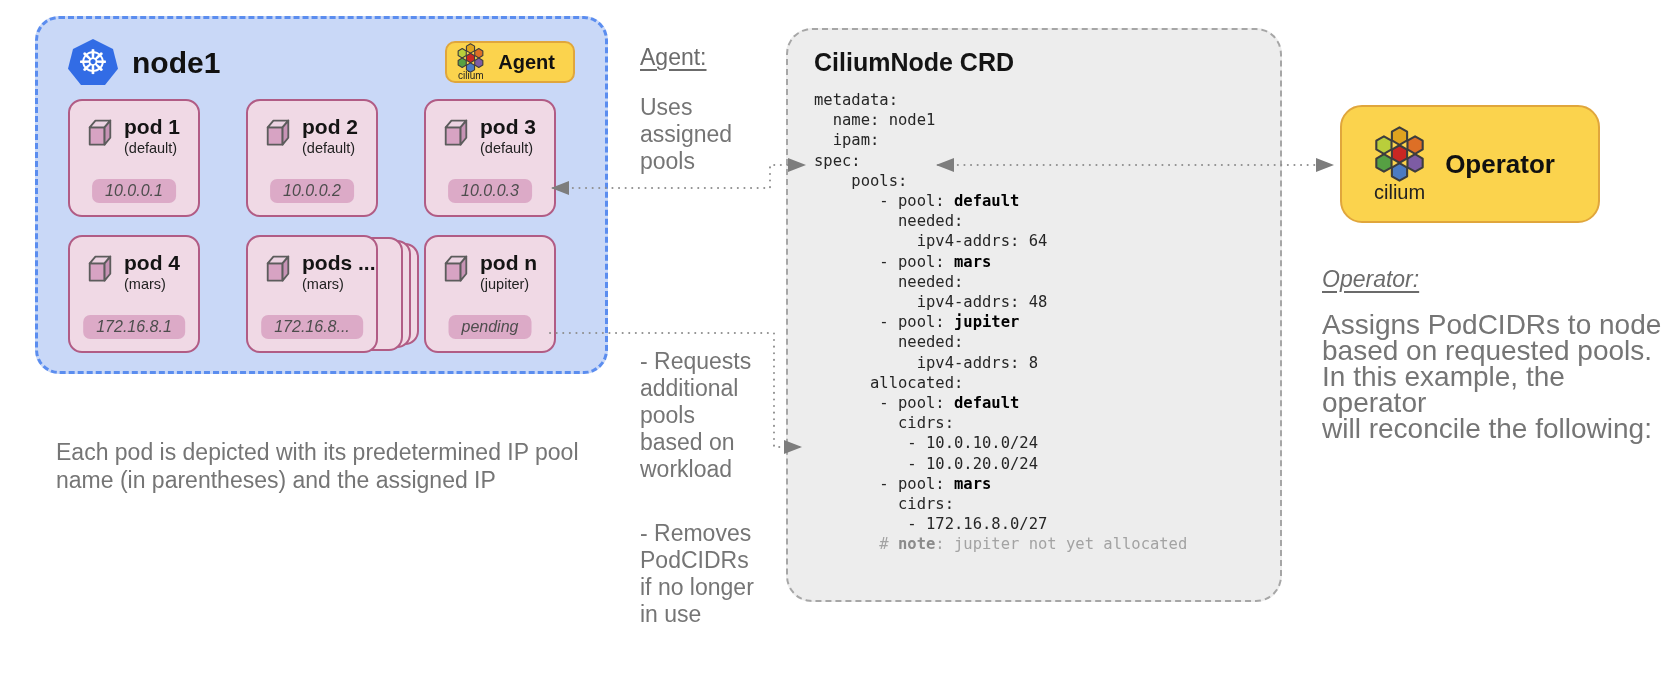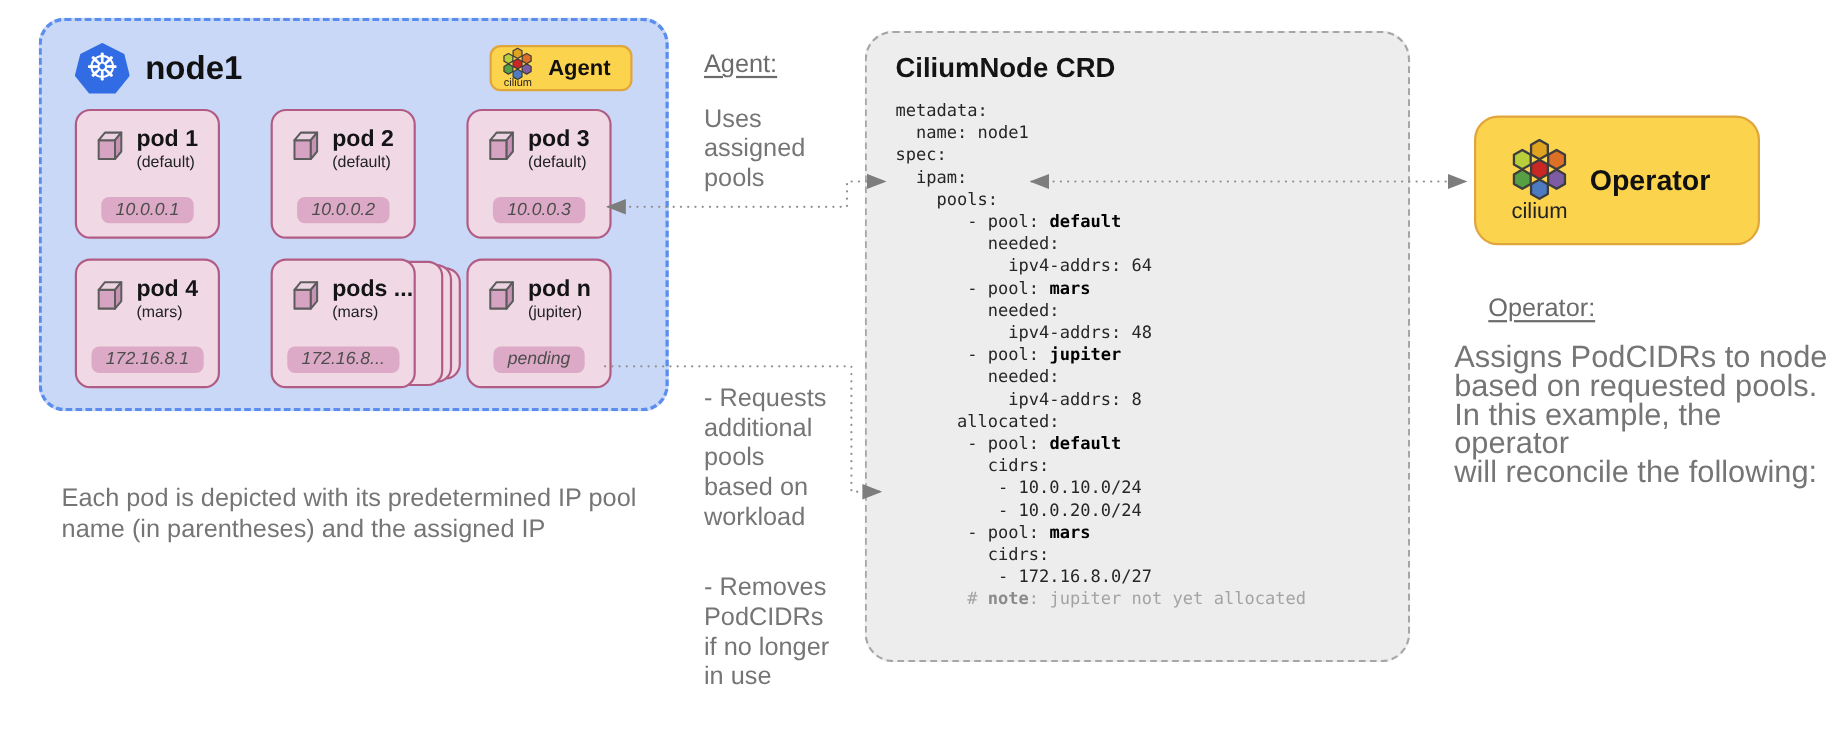--- a/index.html
+++ b/index.html
@@ -204,22 +204,22 @@
   <div class="note-heading" style="left:640px;top:44px;">Agent:</div>
   <div class="note" style="left:640px;top:94px;">Uses<br>assigned<br>pools</div>
   <div class="note" style="left:640px;top:348px;">- Requests<br>additional<br>pools<br>based on<br>workload</div>
   <div class="note" style="left:640px;top:520px;">- Removes<br>PodCIDRs<br>if no longer<br>in use</div>
 
   <div class="crd-box">
     <div class="crd-title">CiliumNode CRD</div>
     <div class="crd-code" id="crd-code">
         <div class="code-line">metadata:</div>
         <div class="code-line">  name: node1</div>
+        <div class="code-line">  ipam:</div>
         <div class="code-line">spec:</div>
-        <div class="code-line">  ipam:</div>
         <div class="code-line">    pools:</div>
         <div class="code-line">       - pool: <b>default</b></div>
         <div class="code-line">         needed:</div>
         <div class="code-line">           ipv4-addrs: 64</div>
         <div class="code-line">       - pool: <b>mars</b></div>
         <div class="code-line">         needed:</div>
         <div class="code-line">           ipv4-addrs: 48</div>
         <div class="code-line">       - pool: <b>jupiter</b></div>
         <div class="code-line">         needed:</div>
         <div class="code-line">           ipv4-addrs: 8</div>
@@ -244,21 +244,21 @@
           <polygon points="-17.8,0.2 -9.1,5.2 -9.1,15.2 -17.8,20.2 -26.5,15.2 -26.5,5.2" fill="#56a043" stroke="#3d3d3d" stroke-width="2.4" stroke-linejoin="round"></polygon>
           <polygon points="17.8,0.2 26.5,5.2 26.5,15.2 17.8,20.2 9.1,15.2 9.1,5.2" fill="#7d5ca4" stroke="#3d3d3d" stroke-width="2.4" stroke-linejoin="round"></polygon>
           <polygon points="0.0,10.5 8.7,15.5 8.7,25.5 0.0,30.5 -8.7,25.5 -8.7,15.5" fill="#4c7bc2" stroke="#3d3d3d" stroke-width="2.4" stroke-linejoin="round"></polygon>
           <polygon points="0.0,-10.0 8.7,-5.0 8.7,5.0 0.0,10.0 -8.7,5.0 -8.7,-5.0" fill="#c92723" stroke="#3d3d3d" stroke-width="2.4" stroke-linejoin="round"></polygon>
         </svg>
       <span class="logo-caption-lg">cilium</span>
     </div>
     <span class="operator-label">Operator</span>
   </div>
 
-  <div class="note-heading" style="left:1353px;top:266px;">Operator:</div>
+  <div class="note-heading" style="left:1322px;top:266px;font-style:italic;">Operator:</div>
   <div class="op-text" style="top:312px;">Assigns PodCIDRs to node<br>based on requested pools.<br>In this example, the operator<br>will reconcile the following:</div>
 
   <svg class="connectors" width="1672" height="680">
     <defs>
       <marker id="arr" markerWidth="10" markerHeight="8" refX="8" refY="3.5" orient="auto">
         <path d="M0,0 L9,3.5 L0,7 Z" fill="#7d7d7d"></path>
       </marker>
       <marker id="arrS" markerWidth="10" markerHeight="8" refX="8" refY="3.5" orient="auto-start-reverse">
         <path d="M0,0 L9,3.5 L0,7 Z" fill="#7d7d7d"></path>
       </marker>

